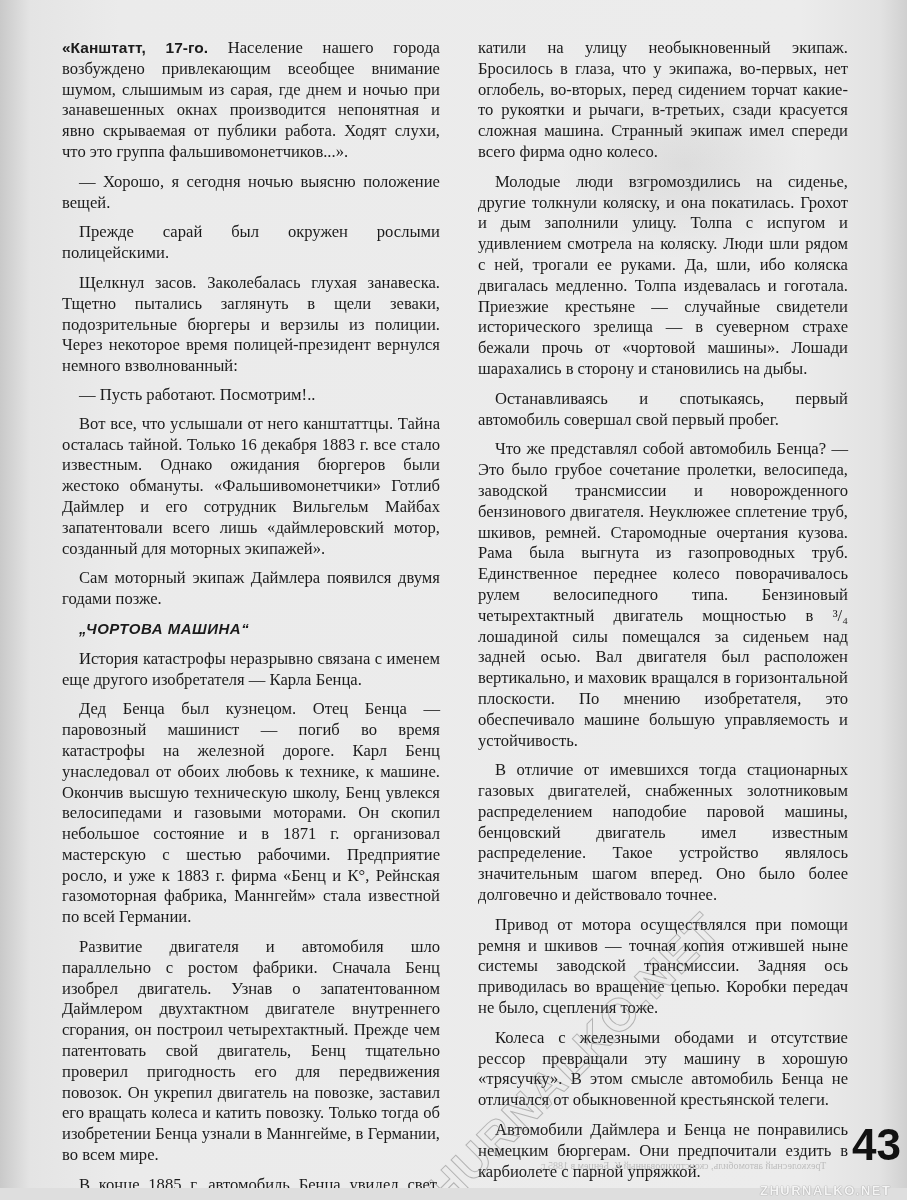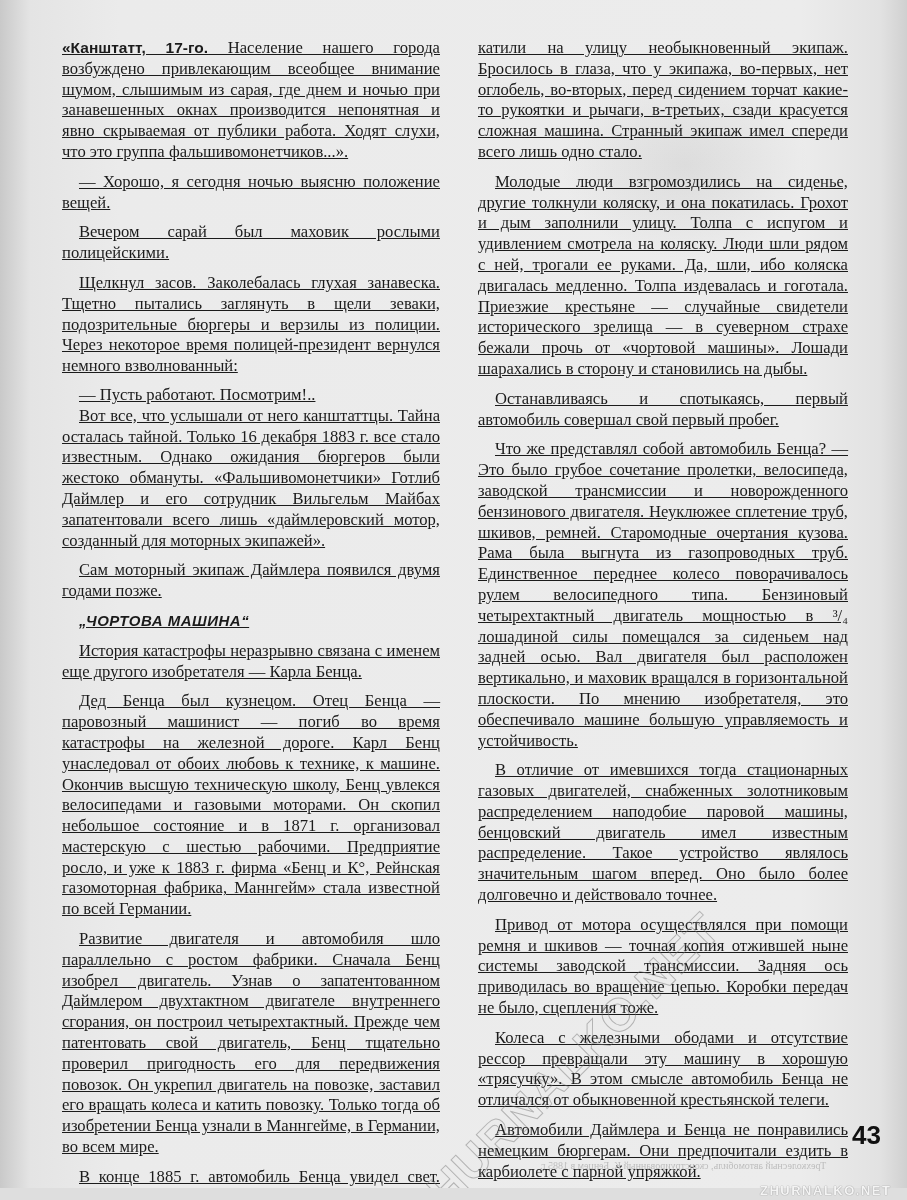--- a/index.html
+++ b/index.html
@@ -20,34 +20,34 @@
     }
     .col {
       position: absolute;
       font-size: 16.6px;
       line-height: 20.8px;
       text-align: justify;
       hyphens: manual;
     }
     .col-left { left: 62px; top: 38px; width: 378px; }
     .col-right { left: 478px; top: 38px; width: 370px; }
-    .col p { margin: 0 0 9px 0; text-indent: 17px; text-decoration: underline; }
+    .col p { margin: 0 0 9px 0; text-indent: 17px; }
     .col p.cont { text-indent: 0; }
     .lead-bold { font-weight: bold; font-family: "Liberation Sans", "DejaVu Sans", sans-serif; font-size: 15.5px; }
     .section-title {
       margin: 26px 0 22px -22px;
       font-family: "Liberation Sans", "DejaVu Sans", sans-serif;
       font-weight: bold; font-style: italic;
       font-size: 15px; letter-spacing: 0.5px;
       text-indent: 0;
     }
     .page-number {
       position: absolute; left: 852px; top: 1120px;
       font-family: "Liberation Sans", "DejaVu Sans", sans-serif;
-      font-weight: bold; font-size: 26px; color: #111;
+      font-weight: bold; font-size: 44px; color: #111;
     }
     .caption-faint {
       position: absolute; left: 540px; top: 1160px;
       font-family: "Liberation Serif", serif; font-size: 10px;
       color: #bdbdbd; transform: scaleX(-1);
     }
     .watermark {
       position: absolute; left: 760px; top: 1183px;
       font-family: "Liberation Sans", "DejaVu Sans", sans-serif;
       font-size: 13px; font-weight: bold; letter-spacing: 1.5px;
@@ -72,34 +72,34 @@
   </style>
 </head>
 <body>
 
 <div class="page">
   <div class="ghost-image"></div>
 
   <div class="col col-left">
     <p class="cont"><span class="lead-bold">«Канштатт, 17-го.</span><span> Население нашего города возбуждено привлекающим всеобщее внимание шумом, слышимым из сарая, где днем и ночью при занавешенных окнах производится непонятная и явно скрываемая от публики работа. Ходят слухи, что это группа фальшивомонетчиков...».</span></p>
     <p>— Хорошо, я сегодня ночью выясню положение вещей.</p>
-    <p>Вечером сарай был маховик рослыми полицейскими.</p>
+    <p>Прежде сарай был окружен рослыми полицейскими.</p>
     <p style="margin-bottom:8px">Щелкнул засов. Заколебалась глухая занавеска. Тщетно пытались заглянуть в щели зеваки, подозрительные бюргеры и верзилы из полиции. Через некоторое время полицей-президент вернулся немного взволнованный:</p>
-    <p style="margin-bottom:0">— Пусть работают. Посмотрим!..</p>
+    <p style="margin-bottom:8px">— Пусть работают. Посмотрим!..</p>
     <p>Вот все, что услышали от него канштаттцы. Тайна осталась тайной. Только 16 декабря 1883 г. все стало известным. Однако ожидания бюргеров были жестоко обмануты. «Фальшивомонетчики» Готлиб Даймлер и его сотрудник Вильгельм Майбах запатентовали всего лишь «даймлеровский мотор, созданный для моторных экипажей».</p>
     <p>Сам моторный экипаж Даймлера появился двумя годами позже.</p>
     <p class="section-title">„ЧОРТОВА МАШИНА“</p>
     <p>История катастрофы неразрывно связана с именем еще другого изобретателя — Карла Бенца.</p>
     <p>Дед Бенца был кузнецом. Отец Бенца — паровозный машинист — погиб во время катастрофы на железной дороге. Карл Бенц унаследовал от обоих любовь к технике, к машине. Окончив высшую техническую школу, Бенц увлекся велосипедами и газовыми моторами. Он скопил небольшое состояние и в 1871 г. организовал мастерскую с шестью рабочими. Предприятие росло, и уже к 1883 г. фирма «Бенц и К°, Рейнская газомоторная фабрика, Маннгейм» стала известной по всей Германии.</p>
     <p>Развитие двигателя и автомобиля шло параллельно с ростом фабрики. Сначала Бенц изобрел двигатель. Узнав о запатентованном Даймлером двухтактном двигателе внутреннего сгорания, он построил четырехтактный. Прежде чем патентовать свой двигатель, Бенц тщательно проверил пригодность его для передвижения повозок. Он укрепил двигатель на повозке, заставил его вращать колеса и катить повозку. Только тогда об изобретении Бенца узнали в Маннгейме, в Германии, во всем мире.</p>
     <p>В конце 1885 г. автомобиль Бенца увидел свет. Празднично одетые молодые люди вы-</p>
   </div>
 
   <div class="col col-right">
-    <p class="cont">катили на улицу необыкновенный экипаж. Бросилось в глаза, что у экипажа, во-первых, нет оглобель, во-вторых, перед сидением торчат какие-то рукоятки и рычаги, в-третьих, сзади красуется сложная машина. Странный экипаж имел спереди всего лишь одно стало.</p>
+    <p class="cont">катили на улицу необыкновенный экипаж. Бросилось в глаза, что у экипажа, во-первых, нет оглобель, во-вторых, перед сидением торчат какие-то рукоятки и рычаги, в-третьих, сзади красуется сложная машина. Странный экипаж имел спереди всего фирма одно колесо.</p>
     <p>Молодые люди взгромоздились на сиденье, другие толкнули коляску, и она покатилась. Грохот и дым заполнили улицу. Толпа с испугом и удивлением смотрела на коляску. Люди шли рядом с ней, трогали ее руками. Да, шли, ибо коляска двигалась медленно. Толпа издевалась и гоготала. Приезжие крестьяне — случайные свидетели исторического зрелища — в суеверном страхе бежали прочь от «чортовой машины». Лошади шарахались в сторону и становились на дыбы.</p>
     <p>Останавливаясь и спотыкаясь, первый автомобиль совершал свой первый пробег.</p>
     <p>Что же представлял собой автомобиль Бенца? — Это было грубое сочетание пролетки, велосипеда, заводской трансмиссии и новорожденного бензинового двигателя. Неуклюжее сплетение труб, шкивов, ремней. Старомодные очертания кузова. Рама была выгнута из газопроводных труб. Единственное переднее колесо поворачивалось рулем велосипедного типа. Бензиновый четырехтактный двигатель мощностью в ³/₄ лошадиной силы помещался за сиденьем над задней осью. Вал двигателя был расположен вертикально, и маховик вращался в горизонтальной плоскости. По мнению изобретателя, это обеспечивало машине большую управляемость и устойчивость.</p>
     <p>В отличие от имевшихся тогда стационарных газовых двигателей, снабженных золотниковым распределением наподобие паровой машины, бенцовский двигатель имел известным распределение. Такое устройство являлось значительным шагом вперед. Оно было более долговечно и действовало точнее.</p>
     <p>Привод от мотора осуществлялся при помощи ремня и шкивов — точная копия отжившей ныне системы заводской трансмиссии. Задняя ось приводилась во вращение цепью. Коробки передач не было, сцепления тоже.</p>
     <p>Колеса с железными ободами и отсутствие рессор превращали эту машину в хорошую «трясучку». В этом смысле автомобиль Бенца не отличался от обыкновенной крестьянской телеги.</p>
     <p>Автомобили Даймлера и Бенца не понравились немецким бюргерам. Они предпочитали ездить в карбиолете с парной упряжкой.</p>
     <p>— Какой прок от этих вонючих и шумливых адских пролеток?</p>
 
   </div>

